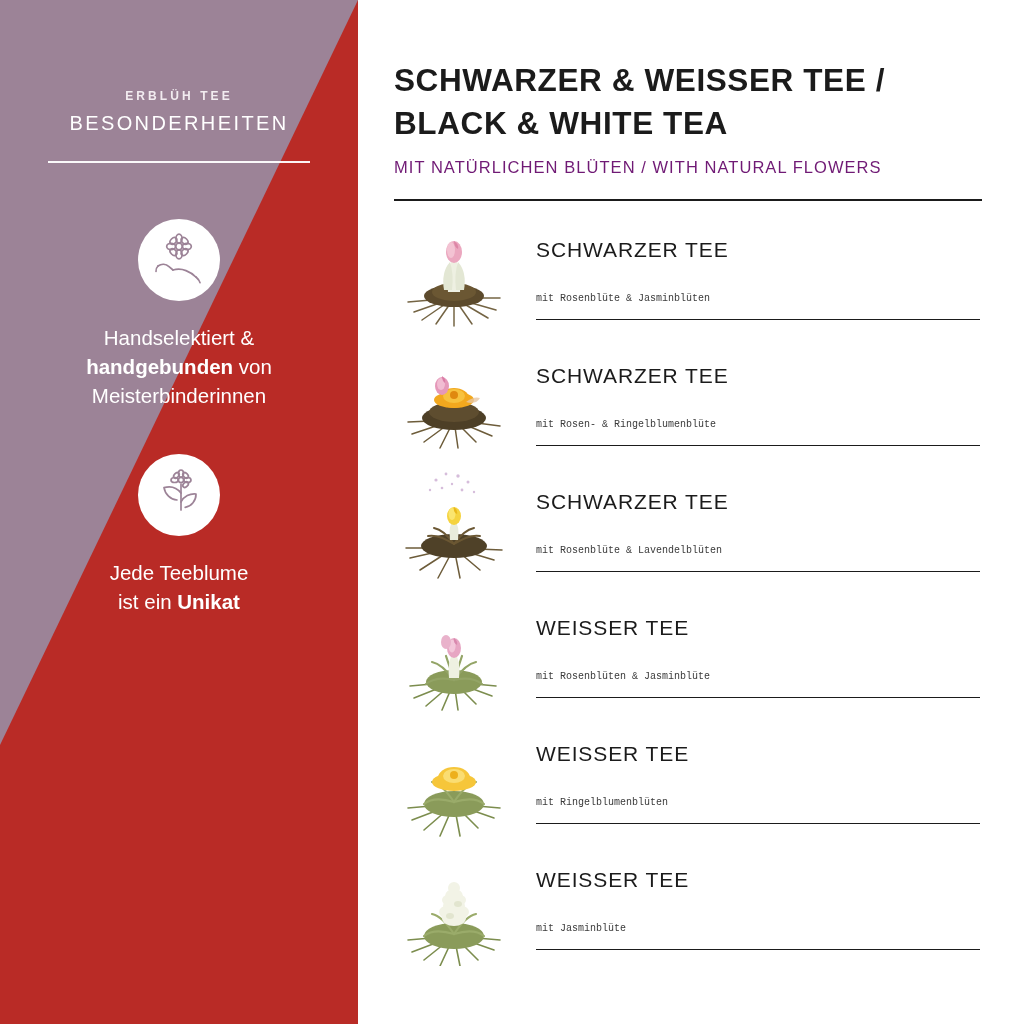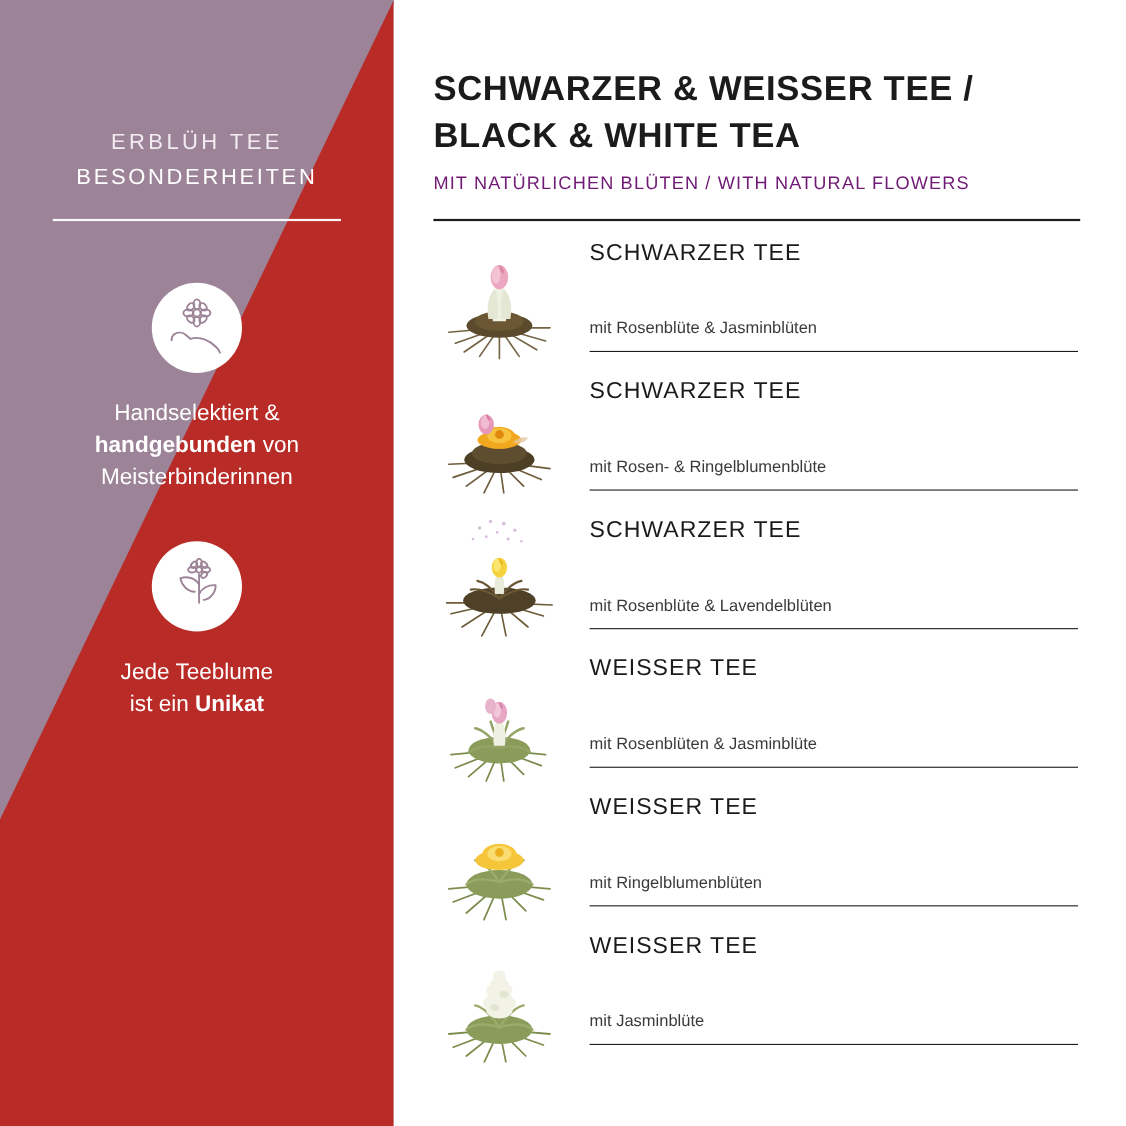--- a/index.html
+++ b/index.html
@@ -34,24 +34,24 @@
   .left-content {
     position: absolute;
     left: 0; top: 0;
     width: 358px; height: 1024px;
     padding: 0 34px;
     text-align: center;
     color: #ffffff;
   }
 
   .brand-line1 {
-    margin-top: 118px;
-    font-size: 20px;
+    margin-top: 89px;
+    font-size: 12px;
     letter-spacing: 3.1px;
-    font-weight: 400;
+    font-weight: 700;
     color: #f2ecf0;
   }
   .brand-line2 {
     margin-top: 9px;
     font-size: 20px;
     letter-spacing: 2.4px;
     font-weight: 400;
     color: #ffffff;
   }
   .brand-rule {
@@ -142,25 +142,26 @@
     gap: 22px;
   }
   .tea-name {
     font-size: 21px;
     letter-spacing: .9px;
     color: #1b1b1b;
     text-transform: uppercase;
     line-height: 28px;
   }
   .tea-desc {
-    font-size: 15px;
+    font-size: 10px;
     color: #3a3a3a;
-    margin-top: 22px;
+    margin-top: 2px;
     margin-bottom: 4px;
     line-height: 21px;
+    font-family: Liberation Mono, monospace;
   }
 
   
   .blossom { position: relative; width: 116px; height: 124px; }
 </style>
 </head>
 <body>
 
 <div class="page">
 

